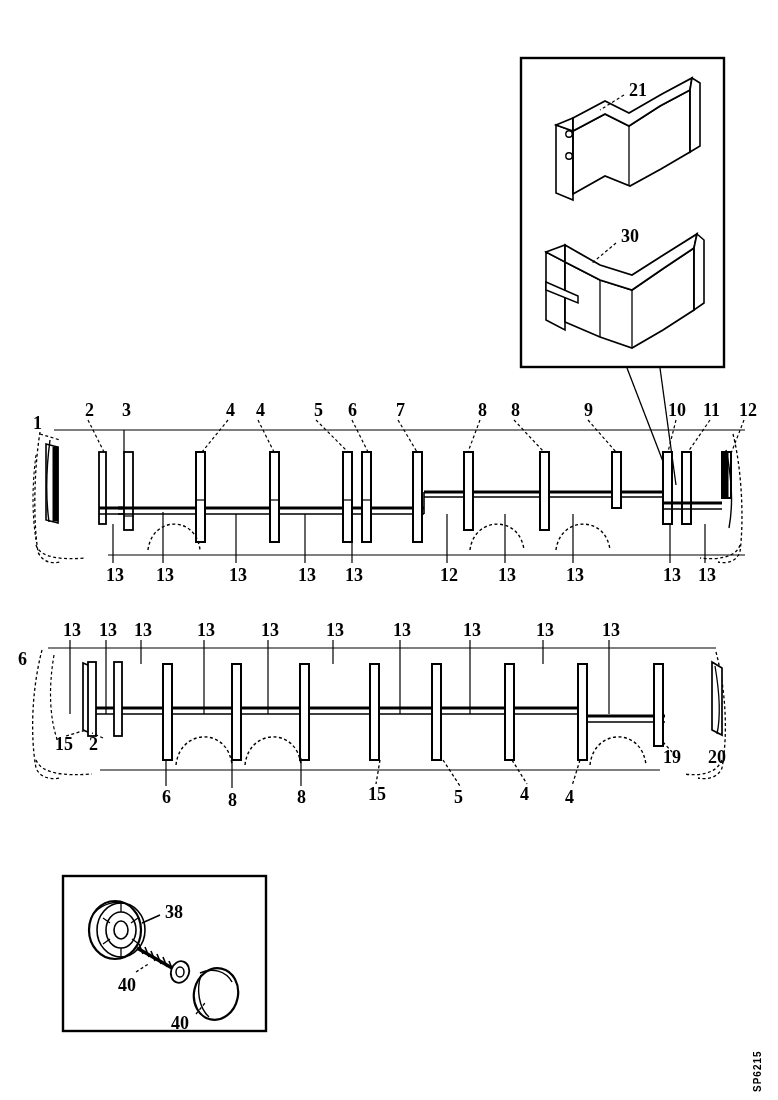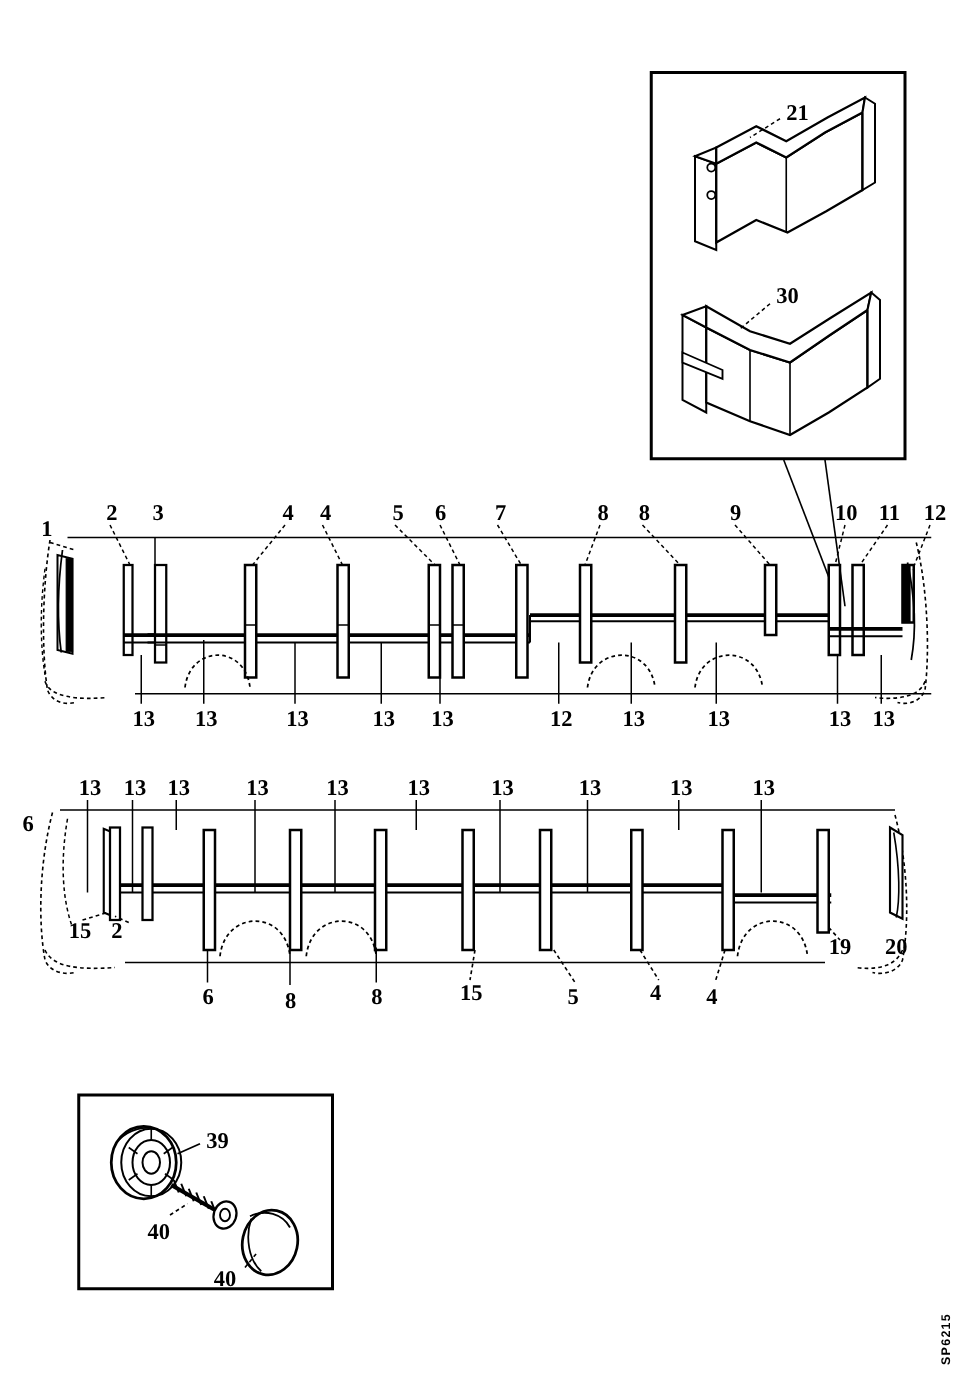--- a/index.html
+++ b/index.html
@@ -302,19 +302,19 @@
 <div class="lbl" style="left:708px;top:748px">20</div>
 
 <div class="lbl" style="left:162px;top:788px">6</div>
 <div class="lbl" style="left:228px;top:791px">8</div>
 <div class="lbl" style="left:297px;top:788px">8</div>
 <div class="lbl" style="left:368px;top:785px">15</div>
 <div class="lbl" style="left:454px;top:788px">5</div>
 <div class="lbl" style="left:520px;top:785px">4</div>
 <div class="lbl" style="left:565px;top:788px">4</div>
 
-<div class="lbl" style="left:165px;top:903px">39</div>
+<div class="lbl" style="left:165px;top:903px">38</div>
 <div class="lbl" style="left:118px;top:976px">40</div>
 <div class="lbl" style="left:171px;top:1014px">40</div>
 
 <div class="dwgno" style="left:752px;top:1092px">SP6215</div>
 
 </div>
 
 </body></html>

